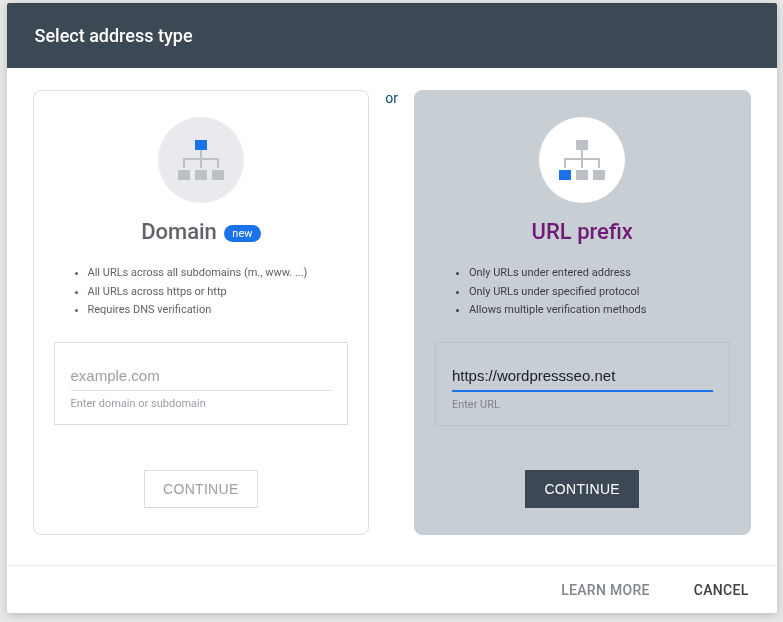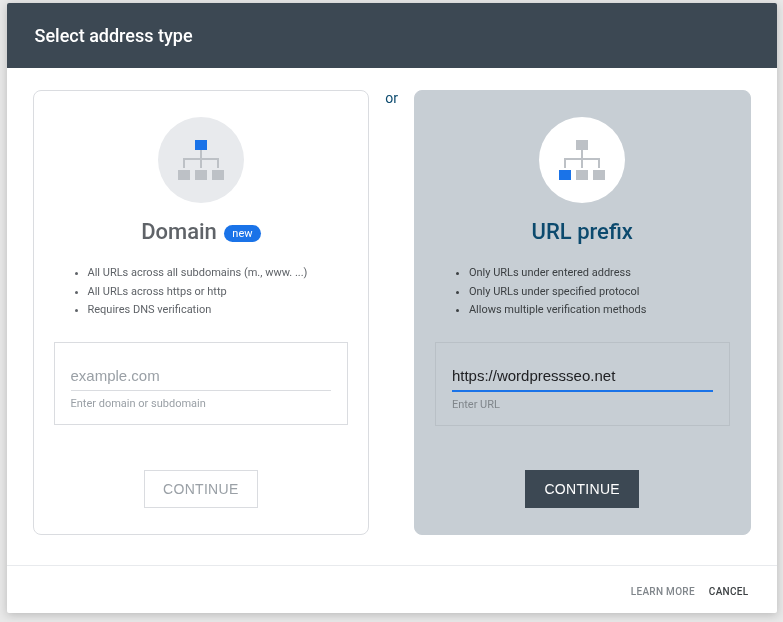--- a/index.html
+++ b/index.html
@@ -77,21 +77,21 @@
 .line.vl { width: 2px; height: 10px; left: 5px; top: 18px; }
 .line.vm { width: 2px; height: 10px; left: 22px; top: 18px; }
 .line.vr { width: 2px; height: 10px; right: 5px; top: 18px; }
 .card-title {
   text-align: center;
   font-size: 22px;
   font-weight: 500;
   color: #5f6368;
   margin-bottom: 20px;
 }
-.card.active .card-title { color: #0c4a6e; }
+.card.active .card-title { color: #701a75; }
 .badge {
   display: inline-block;
   background: #1a73e8;
   color: #fff;
   font-size: 11px;
   border-radius: 10px;
   padding: 2px 8px;
   vertical-align: middle;
   margin-left: 2px;
   font-weight: 400;
@@ -152,24 +152,24 @@
   border-color: #3c4853;
   color: #fff;
 }
 .modal-footer {
   border-top: 1px solid #e8eaed;
   padding: 14px 28px;
   text-align: right;
 }
 .f-link {
   display: inline-block;
-  font-size: 10px;
+  font-size: 14px;
   font-weight: 500;
   color: #80868b;
-  margin-left: 10px;
+  margin-left: 40px;
   cursor: pointer;
   letter-spacing: 0.3px;
 }
 .f-link.cancel { color: #3c4043; }
 </style>
 </head>
 <body>
 
 <div class="modal">
   <div class="modal-header">

